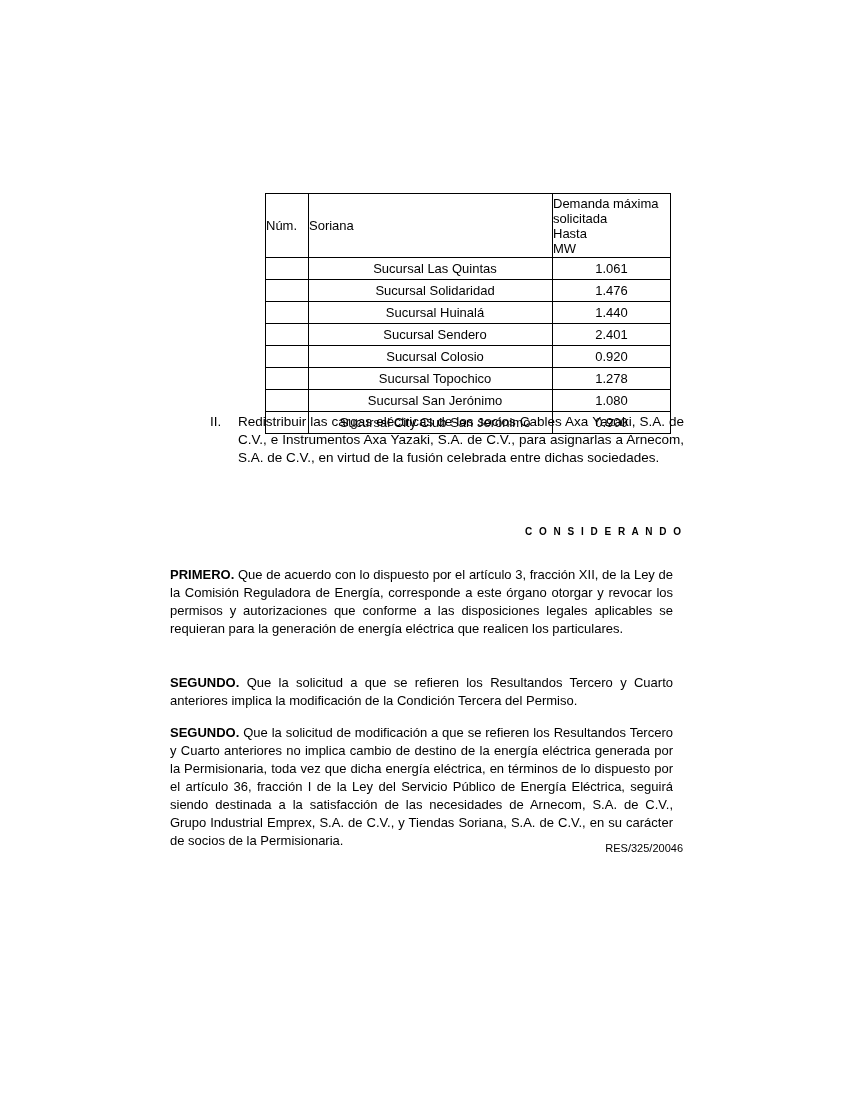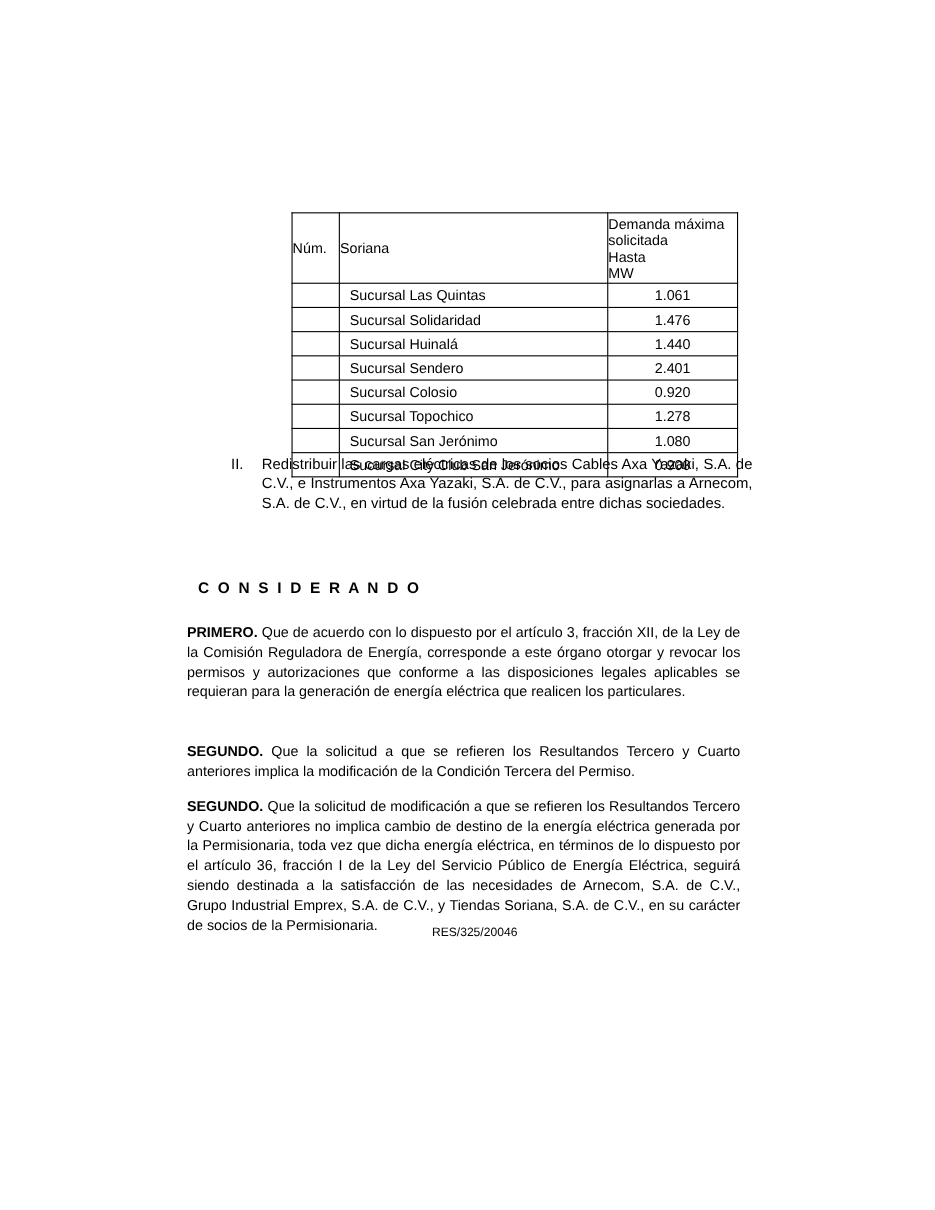--- a/index.html
+++ b/index.html
@@ -29,20 +29,21 @@
     color: #000000;
   }
   .doc-table col.c-num  { width: 43px; }
   .doc-table col.c-emp  { width: 244px; }
   .doc-table col.c-dem  { width: 118px; }
   .doc-table th, .doc-table td {
     border: 1px solid #000000;
     padding: 0;
     font-weight: normal;
     vertical-align: middle;
+    text-align: center;
   }
   .doc-table thead th { height: 63px; text-align: left; }
   .th-demanda { white-space: pre-line; }
   .doc-table tbody td { height: 21px; }
   .td-empresa { text-align: left; padding-left: 9px !important; }
   .td-demanda { text-align: center; }
   .td-num { text-align: center; }
 
   
   .body-text {
@@ -69,39 +70,39 @@
   }
   .para-ii .ii-text {
     flex: 1;
     text-align: justify;
   }
   .heading {
     position: absolute;
     left: 180px;
     top: 526px;
     width: 503px;
-    text-align: left;
+    text-align: right;
     font-weight: bold;
-    font-size: 14px;
+    font-size: 10px;
     letter-spacing: 2px;
     white-space: nowrap;
   }
   .p-primero { top: 553px; }
   .p-segundo { top: 661px; }
   .p-tercero { top: 711px; }
   .lead { font-weight: bold; }
 
   
   .footer {
     position: absolute;
     left: 180px;
     top: 842px;
     width: 503px;
     display: flex;
-    justify-content: center;
+    justify-content: flex-end;
     font-size: 11px;
     line-height: 13px;
   }
 </style>
 </head>
 <body>
 
 <div class="page">
 
   <table class="doc-table">

